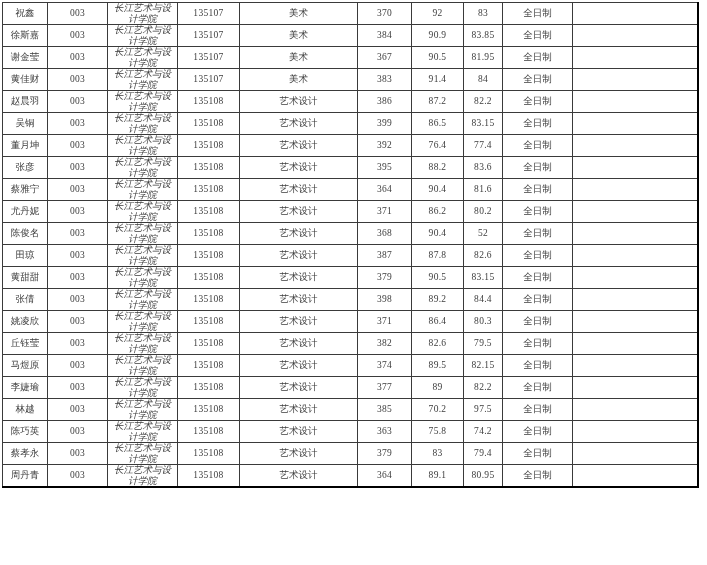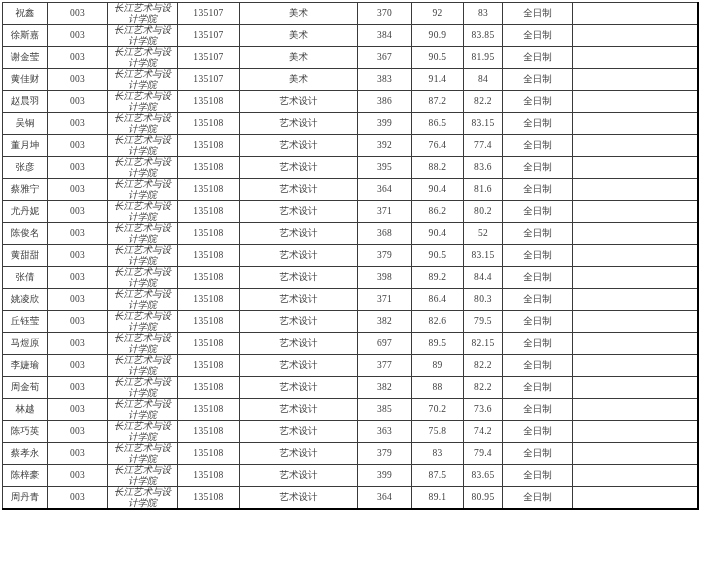--- a/index.html
+++ b/index.html
@@ -205,20 +205,33 @@
 计学院</td>
     <td class="cell-num">135108</td>
     <td class="cell-major">艺术设计</td>
     <td class="cell-num">368</td>
     <td class="cell-num">90.4</td>
     <td class="cell-num">52</td>
     <td class="cell-mode">全日制</td>
     <td class="cell-blank"></td>
   </tr>
         <tr>
+    <td class="cell-name">田琼</td>
+    <td class="cell-num">003</td>
+    <td class="cell-college">长江艺术与设
+计学院</td>
+    <td class="cell-num">135108</td>
+    <td class="cell-major">艺术设计</td>
+    <td class="cell-num">387</td>
+    <td class="cell-num">87.8</td>
+    <td class="cell-num">82.6</td>
+    <td class="cell-mode">全日制</td>
+    <td class="cell-blank"></td>
+  </tr>
+        <tr>
     <td class="cell-name">黄甜甜</td>
     <td class="cell-num">003</td>
     <td class="cell-college">长江艺术与设
 计学院</td>
     <td class="cell-num">135108</td>
     <td class="cell-major">艺术设计</td>
     <td class="cell-num">379</td>
     <td class="cell-num">90.5</td>
     <td class="cell-num">83.15</td>
     <td class="cell-mode">全日制</td>
@@ -263,62 +276,49 @@
     <td class="cell-mode">全日制</td>
     <td class="cell-blank"></td>
   </tr>
         <tr>
     <td class="cell-name">马煜原</td>
     <td class="cell-num">003</td>
     <td class="cell-college">长江艺术与设
 计学院</td>
     <td class="cell-num">135108</td>
     <td class="cell-major">艺术设计</td>
-    <td class="cell-num">697</td>
+    <td class="cell-num">374</td>
     <td class="cell-num">89.5</td>
     <td class="cell-num">82.15</td>
     <td class="cell-mode">全日制</td>
     <td class="cell-blank"></td>
   </tr>
         <tr>
     <td class="cell-name">李婕瑜</td>
     <td class="cell-num">003</td>
     <td class="cell-college">长江艺术与设
 计学院</td>
     <td class="cell-num">135108</td>
     <td class="cell-major">艺术设计</td>
     <td class="cell-num">377</td>
     <td class="cell-num">89</td>
     <td class="cell-num">82.2</td>
     <td class="cell-mode">全日制</td>
     <td class="cell-blank"></td>
   </tr>
         <tr>
-    <td class="cell-name">周金荀</td>
-    <td class="cell-num">003</td>
-    <td class="cell-college">长江艺术与设
-计学院</td>
-    <td class="cell-num">135108</td>
-    <td class="cell-major">艺术设计</td>
-    <td class="cell-num">382</td>
-    <td class="cell-num">88</td>
-    <td class="cell-num">82.2</td>
-    <td class="cell-mode">全日制</td>
-    <td class="cell-blank"></td>
-  </tr>
-        <tr>
     <td class="cell-name">林越</td>
     <td class="cell-num">003</td>
     <td class="cell-college">长江艺术与设
 计学院</td>
     <td class="cell-num">135108</td>
     <td class="cell-major">艺术设计</td>
     <td class="cell-num">385</td>
     <td class="cell-num">70.2</td>
-    <td class="cell-num">73.6</td>
+    <td class="cell-num">97.5</td>
     <td class="cell-mode">全日制</td>
     <td class="cell-blank"></td>
   </tr>
         <tr>
     <td class="cell-name">陈巧英</td>
     <td class="cell-num">003</td>
     <td class="cell-college">长江艺术与设
 计学院</td>
     <td class="cell-num">135108</td>
     <td class="cell-major">艺术设计</td>
@@ -331,33 +331,20 @@
         <tr>
     <td class="cell-name">蔡孝永</td>
     <td class="cell-num">003</td>
     <td class="cell-college">长江艺术与设
 计学院</td>
     <td class="cell-num">135108</td>
     <td class="cell-major">艺术设计</td>
     <td class="cell-num">379</td>
     <td class="cell-num">83</td>
     <td class="cell-num">79.4</td>
-    <td class="cell-mode">全日制</td>
-    <td class="cell-blank"></td>
-  </tr>
-        <tr>
-    <td class="cell-name">陈梓豪</td>
-    <td class="cell-num">003</td>
-    <td class="cell-college">长江艺术与设
-计学院</td>
-    <td class="cell-num">135108</td>
-    <td class="cell-major">艺术设计</td>
-    <td class="cell-num">399</td>
-    <td class="cell-num">87.5</td>
-    <td class="cell-num">83.65</td>
     <td class="cell-mode">全日制</td>
     <td class="cell-blank"></td>
   </tr>
         <tr>
     <td class="cell-name">周丹青</td>
     <td class="cell-num">003</td>
     <td class="cell-college">长江艺术与设
 计学院</td>
     <td class="cell-num">135108</td>
     <td class="cell-major">艺术设计</td>

